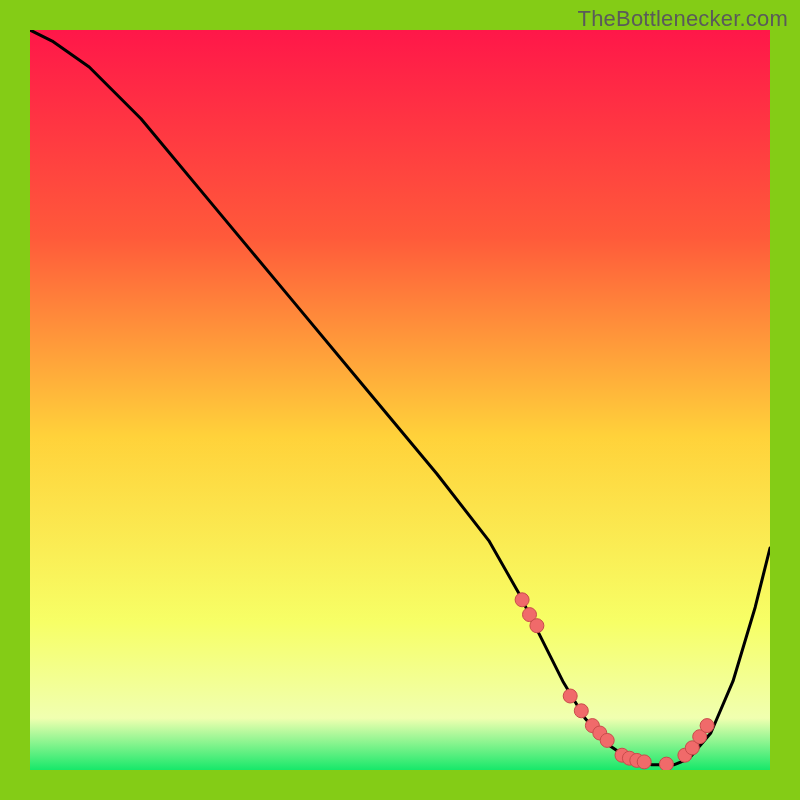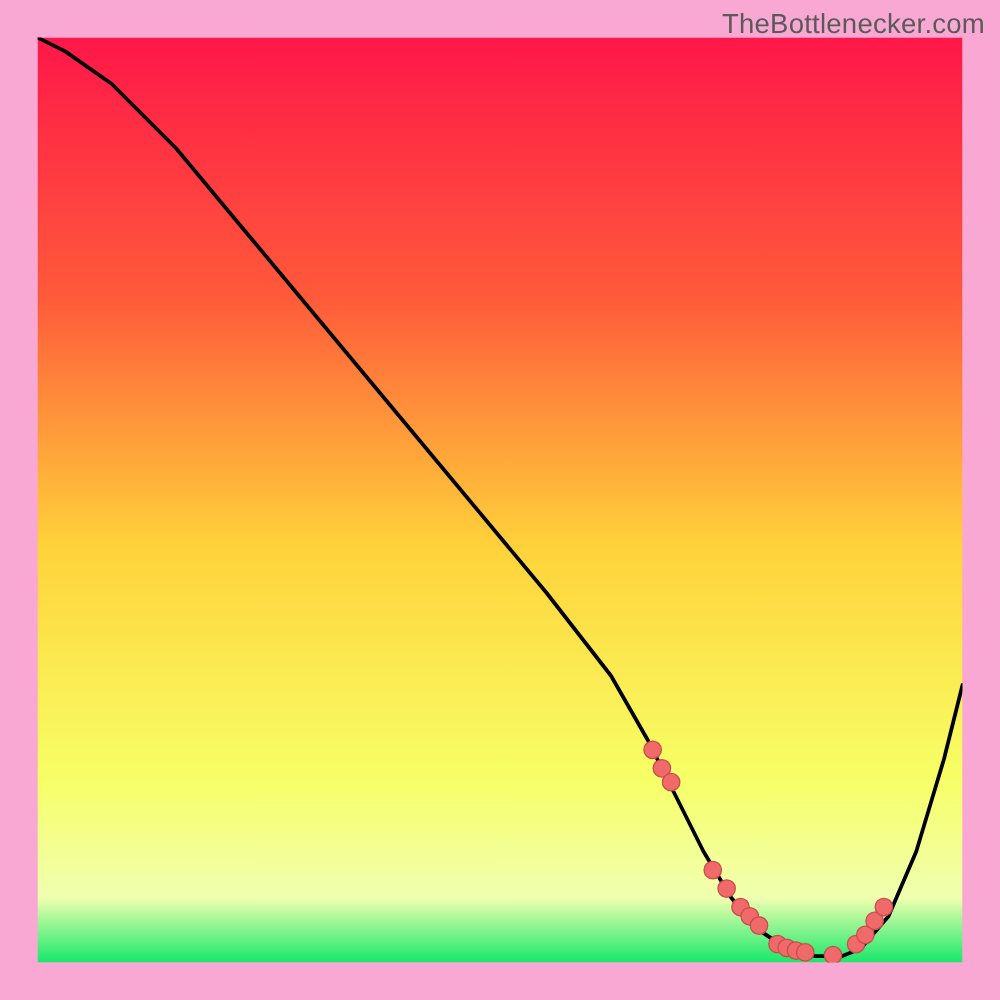--- a/index.html
+++ b/index.html
@@ -8,21 +8,21 @@
     width: 800px;
     height: 800px;
     background: #000;
     overflow: hidden;
     font-family: Arial, Helvetica, sans-serif;
   }
   .frame {
     position: relative;
     width: 800px;
     height: 800px;
-    background: #f9a8d4;
+    background: #84cc16;
   }
   .plot {
     position: absolute;
     left: 30px;
     top: 30px;
     width: 740px;
     height: 740px;
   }
   .watermark {
     position: absolute;

